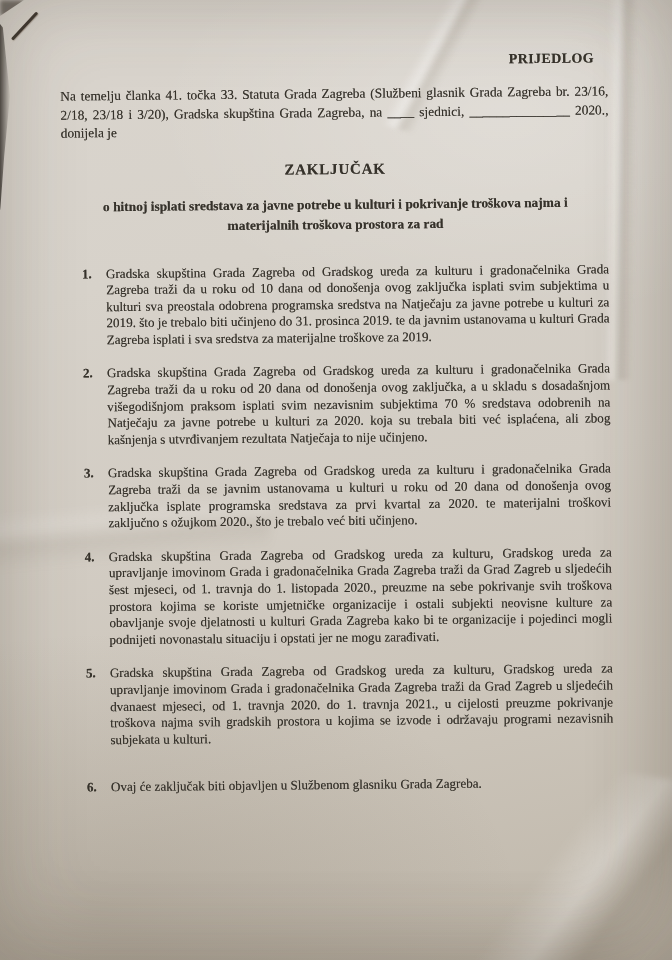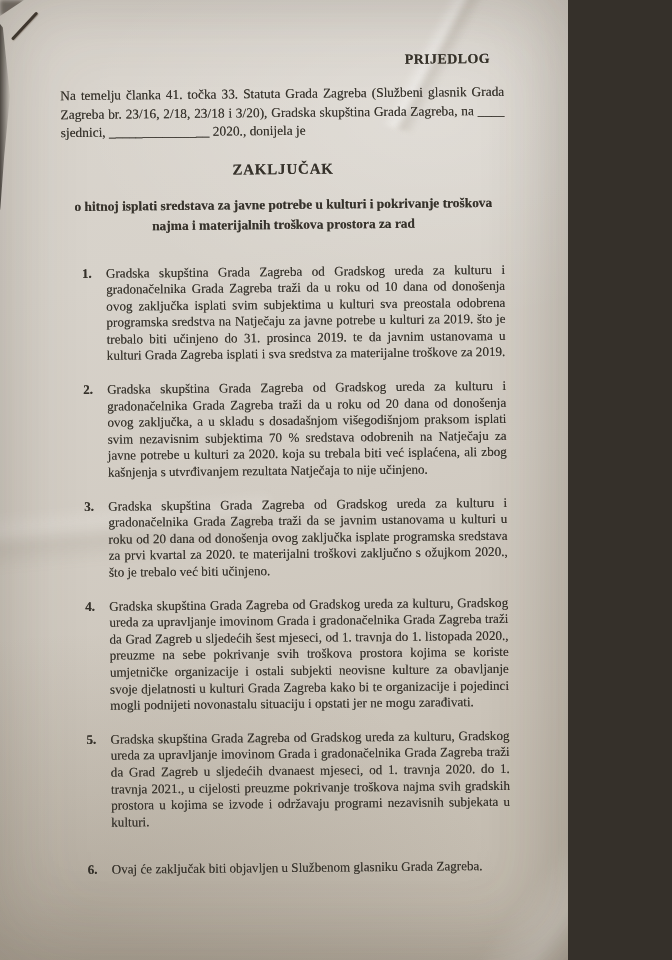--- a/index.html
+++ b/index.html
@@ -3,21 +3,21 @@
 <meta charset="utf-8">
 <style>
   html, body {
     margin: 0; padding: 0;
     width: 672px; height: 960px;
     overflow: hidden;
     background: #35302a;
   }
   .photo {
     position: relative;
-    width: 568px; height: 960px;
+    width: 672px; height: 960px;
     overflow: hidden;
     background:
       radial-gradient(ellipse 500px 300px at 75% 12%, rgba(255,255,255,0.22), transparent 70%),
       radial-gradient(ellipse 600px 400px at 15% 95%, rgba(90,78,60,0.18), transparent 70%),
       linear-gradient(168deg, #dad5ce 0%, #d7d2ca 28%, #d2ccc3 52%, #cbc4b9 75%, #beb6a9 100%);
     font-family: "Liberation Serif", "DejaVu Serif", serif;
   }
   .vignette {
     position: absolute; inset: 0; pointer-events: none;
     box-shadow: inset 0 0 90px rgba(70,60,45,0.20), inset -15px -25px 70px rgba(85,72,55,0.14);

